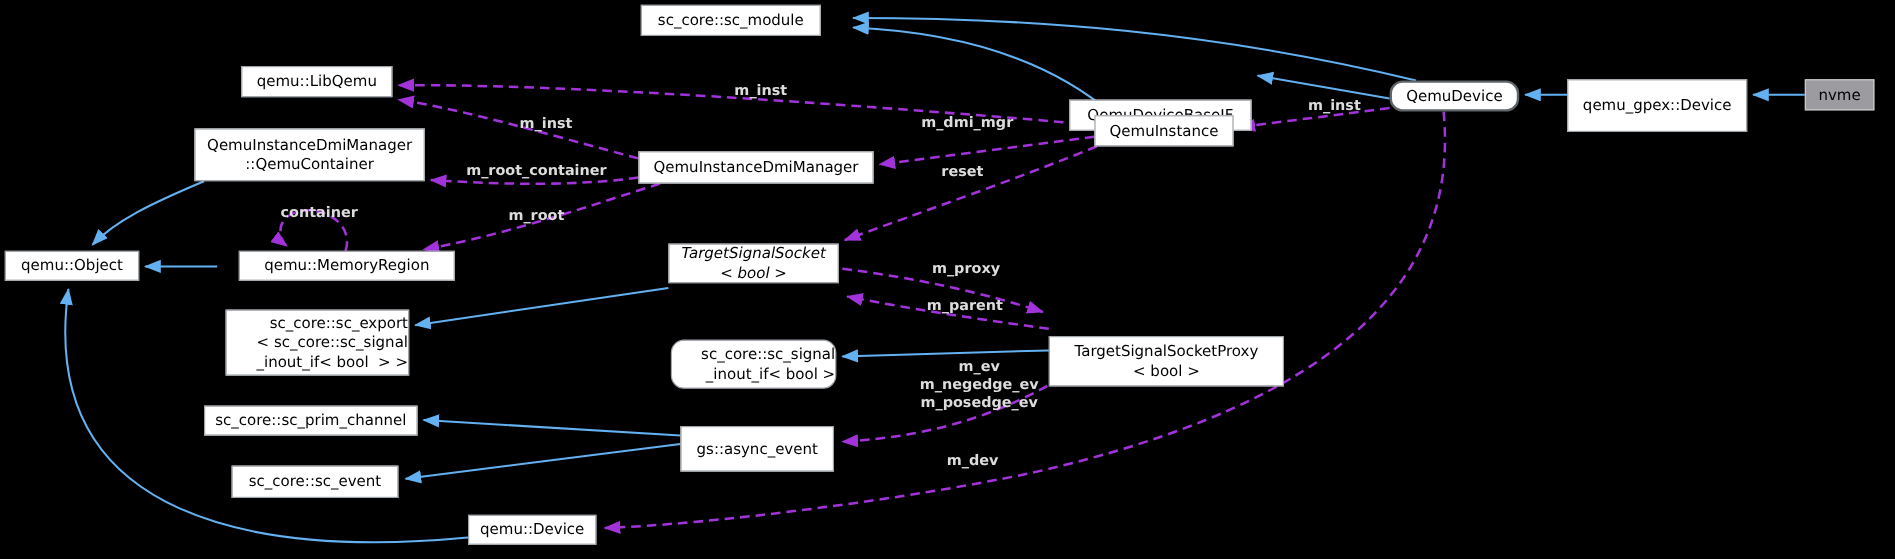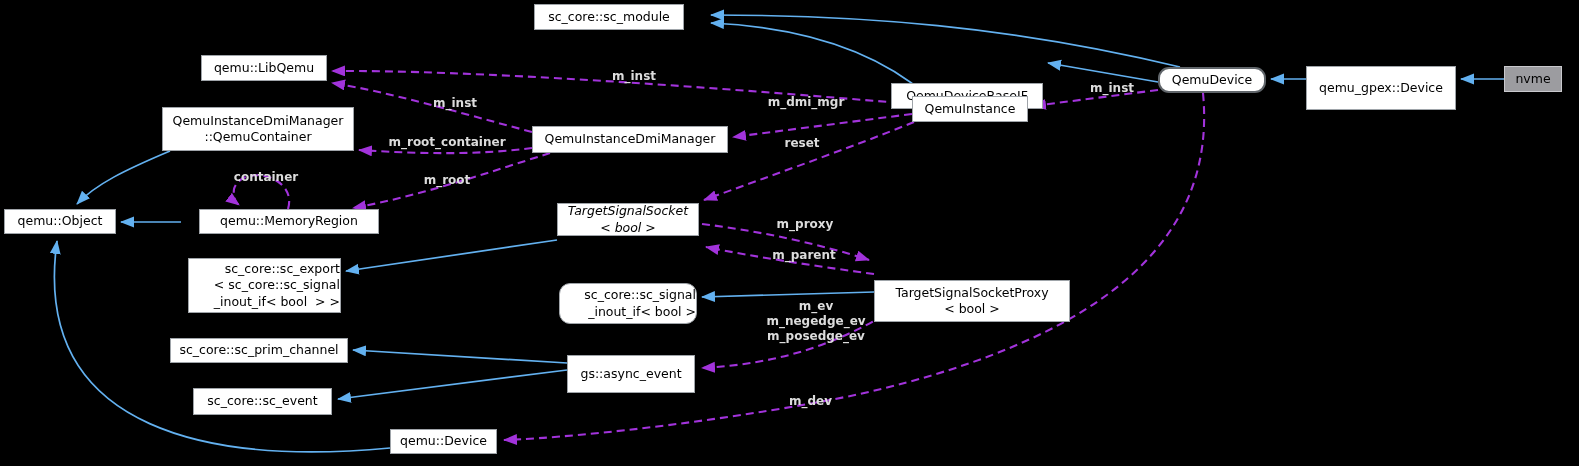--- a/index.html
+++ b/index.html
@@ -92,15 +92,15 @@
       <div class="edge-label" style="left: 634px; top: 76px;"><span>m_inst</span></div>
       <div class="edge-label" style="left: 455px; top: 103px;"><span>m_inst</span></div>
       <div class="edge-label" style="left: 806px; top: 102px;"><span>m_dmi_mgr</span></div>
       <div class="edge-label" style="left: 802px; top: 143px;"><span>reset</span></div>
       <div class="edge-label" style="left: 447px; top: 142px;"><span>m_root_container</span></div>
       <div class="edge-label" style="left: 447px; top: 180px;"><span>m_root</span></div>
       <div class="edge-label" style="left: 266px; top: 177px;"><span>container</span></div>
       <div class="edge-label" style="left: 805px; top: 224px;"><span>m_proxy</span></div>
       <div class="edge-label" style="left: 804px; top: 255px;"><span>m_parent</span></div>
       <div class="edge-label" style="left: 804px; top: 321px; margin-left: 12px;"><span>m_ev</span><span>m_negedge_ev</span><span>m_posedge_ev</span></div>
-      <div class="edge-label" style="left: 803px; top: 401px; padding-left: 15px;"><span>m_dev</span></div>
+      <div class="edge-label" style="left: 803px; top: 384px; padding-left: 15px;"><span>m_dev</span></div>
     </div>
 </div>
 
 </body></html>

